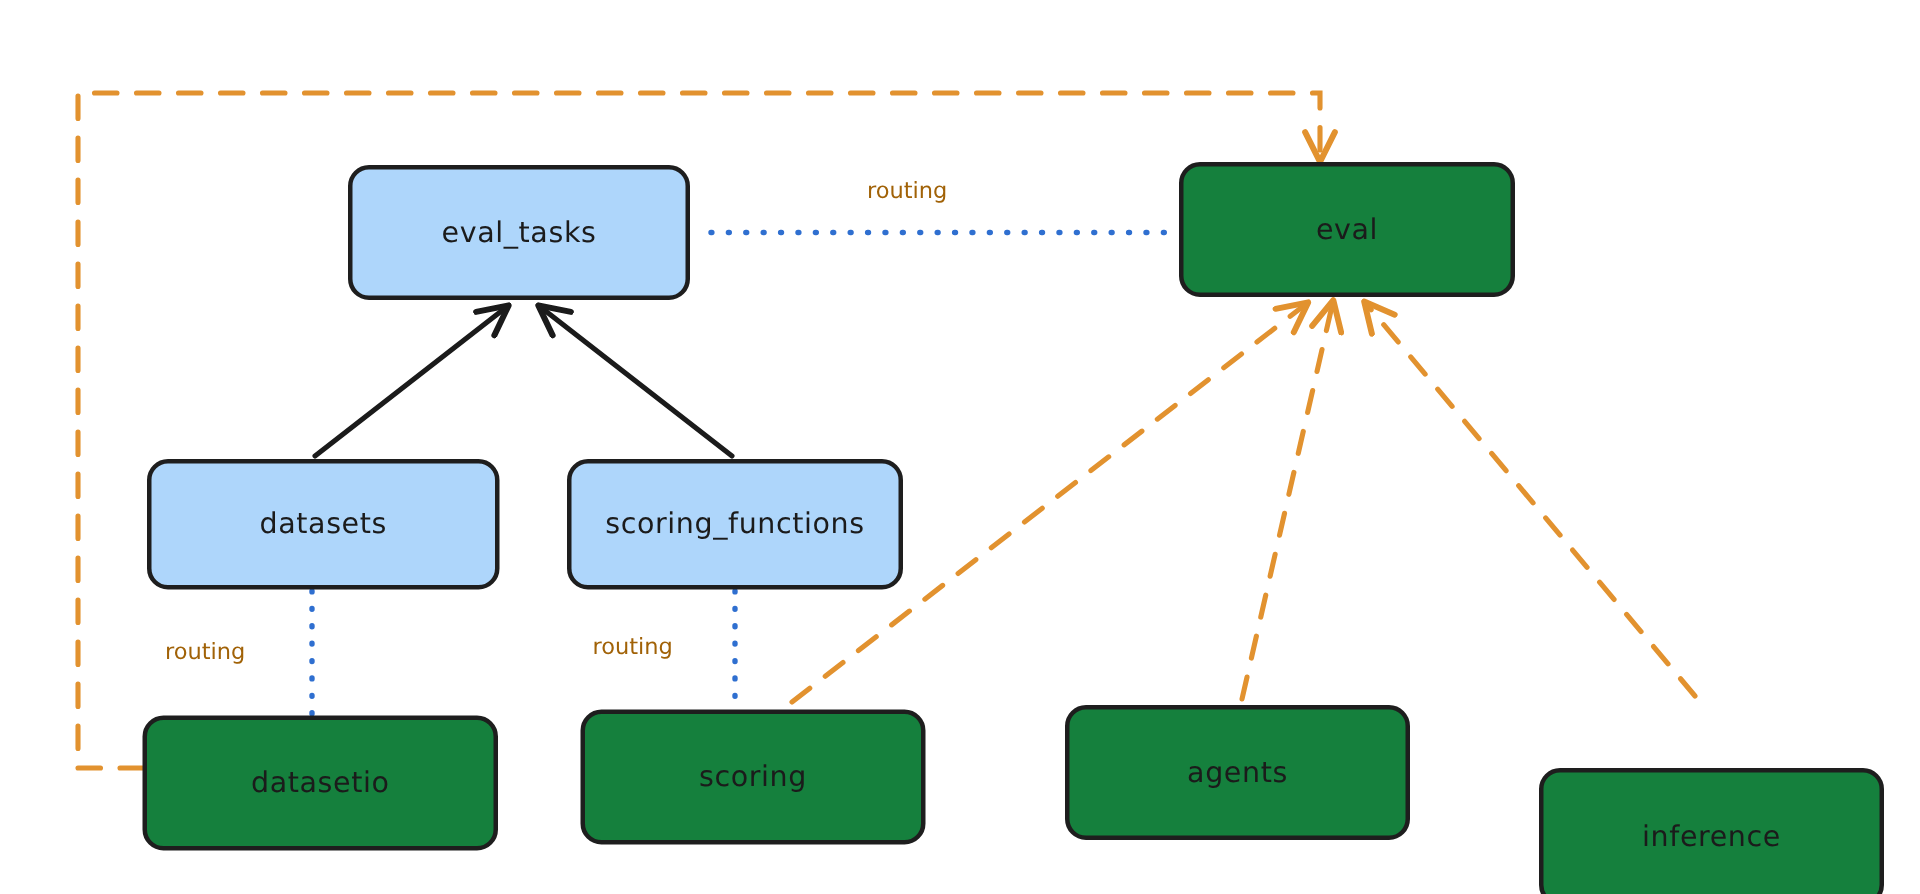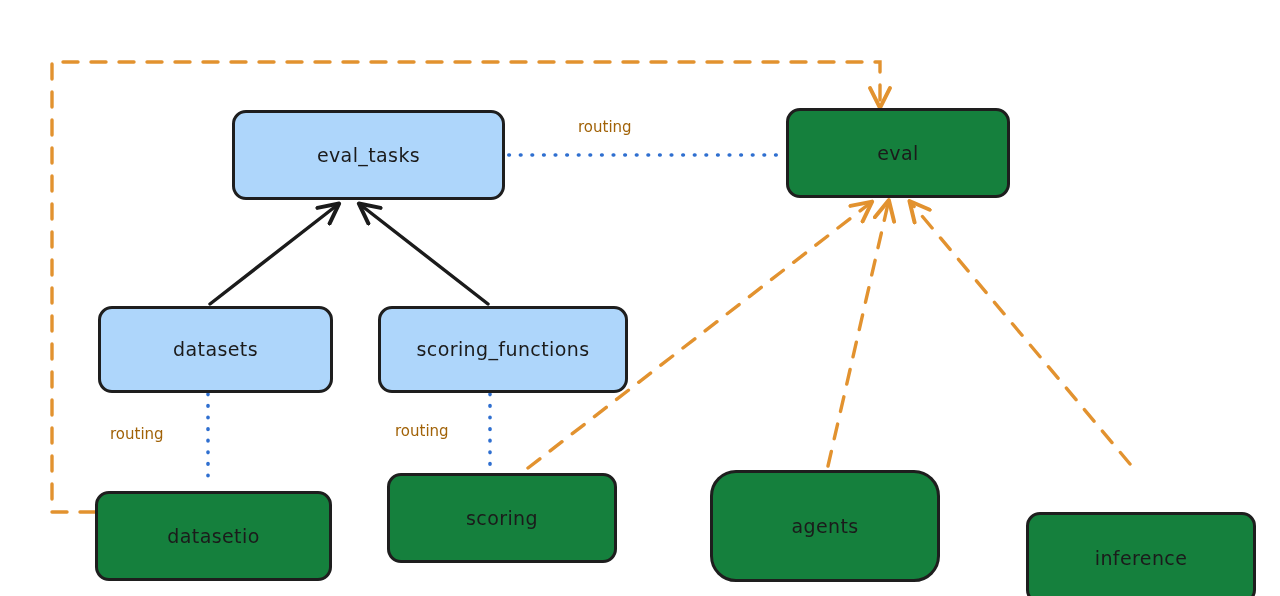--- a/index.html
+++ b/index.html
@@ -85,45 +85,45 @@
 
     <path d="M 488 304 L 362 206" fill="none" stroke="#1b1b1b" stroke-width="3.4" stroke-linecap="round" marker-end="url(#arrow-black)"></path>
 
     <path d="M 528 468 L 869 204" fill="none" stroke="#e2922f" stroke-width="3.4" stroke-dasharray="15 13" stroke-linecap="round" marker-end="url(#arrow-orange)"></path>
 
     <path d="M 828 466 L 888 204" fill="none" stroke="#e2922f" stroke-width="3.4" stroke-dasharray="15 13" stroke-linecap="round" marker-end="url(#arrow-orange)"></path>
 
     <path d="M 1130 464 L 912 204" fill="none" stroke="#e2922f" stroke-width="3.4" stroke-dasharray="15 13" stroke-linecap="round" marker-end="url(#arrow-orange)"></path>
   </svg>
 
-  <div class="node api" style="left:232px; top:110px; width:273px; height:90px;">
+  <div class="node api" style="left:232px; top:110px; width:228px; height:90px;">
     <span class="node-label">eval_tasks</span>
   </div>
 
   <div class="node provider" style="left:786px; top:108px; width:224px; height:90px;">
     <span class="node-label">eval</span>
   </div>
 
   <div class="node api" style="left:98px; top:306px; width:235px; height:87px;justify-content:center;">
     <span class="node-label">datasets</span>
   </div>
 
-  <div class="node api" style="left:378px; top:306px; width:250px; height:87px;">
+  <div class="node api" style="left:378px; top:306px; width:224px; height:87px;">
     <span class="node-label">scoring_functions</span>
   </div>
 
-  <div class="node provider" style="left:95px; top:491px; width:237px; height:90px;">
+  <div class="node provider" style="left:95px; top:477px; width:237px; height:90px;">
     <span class="node-label">datasetio</span>
   </div>
 
   <div class="node provider" style="left:387px; top:473px; width:230px; height:90px;">
     <span class="node-label">scoring</span>
   </div>
 
-  <div class="node provider" style="left:710px; top:470px; width:230px; height:112px;border-radius:26px;">
+  <div class="node provider" style="left:710px; top:470px; width:230px; height:90px;">
     <span class="node-label">agents</span>
   </div>
 
   <div class="node provider" style="left:1026px; top:468px; width:230px; height:92px;margin-top:44px;">
     <span class="node-label">inference</span>
   </div>
 
   <div class="edge-label" style="left:578px; top:118px;">routing</div>
 
   <div class="edge-label" style="left:110px; top:425px;">routing</div>

